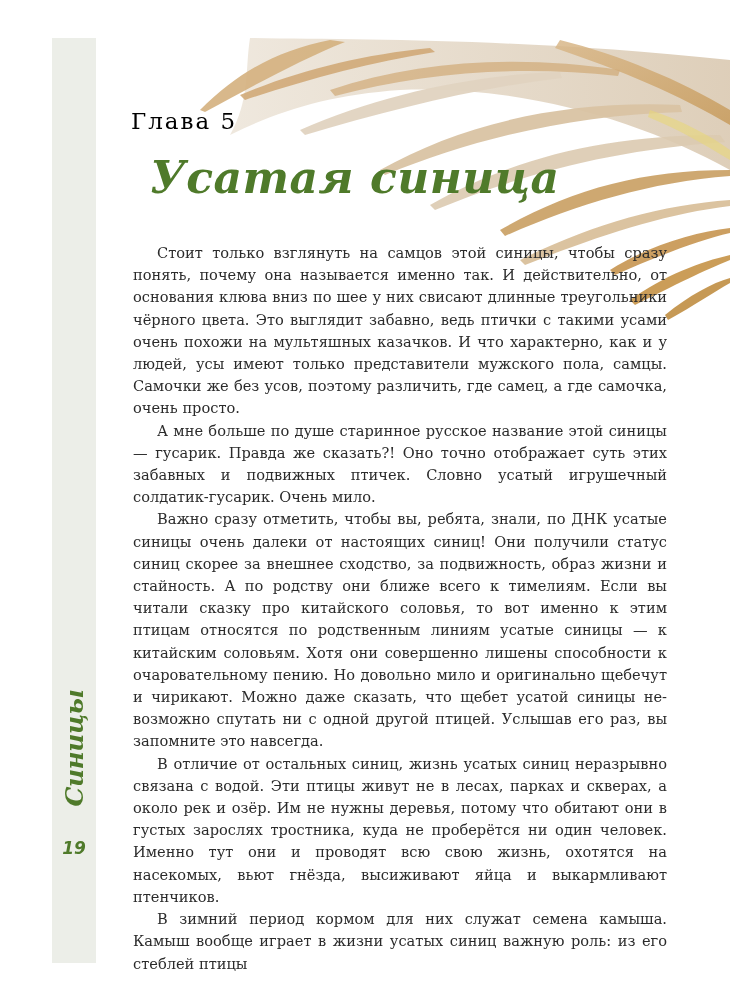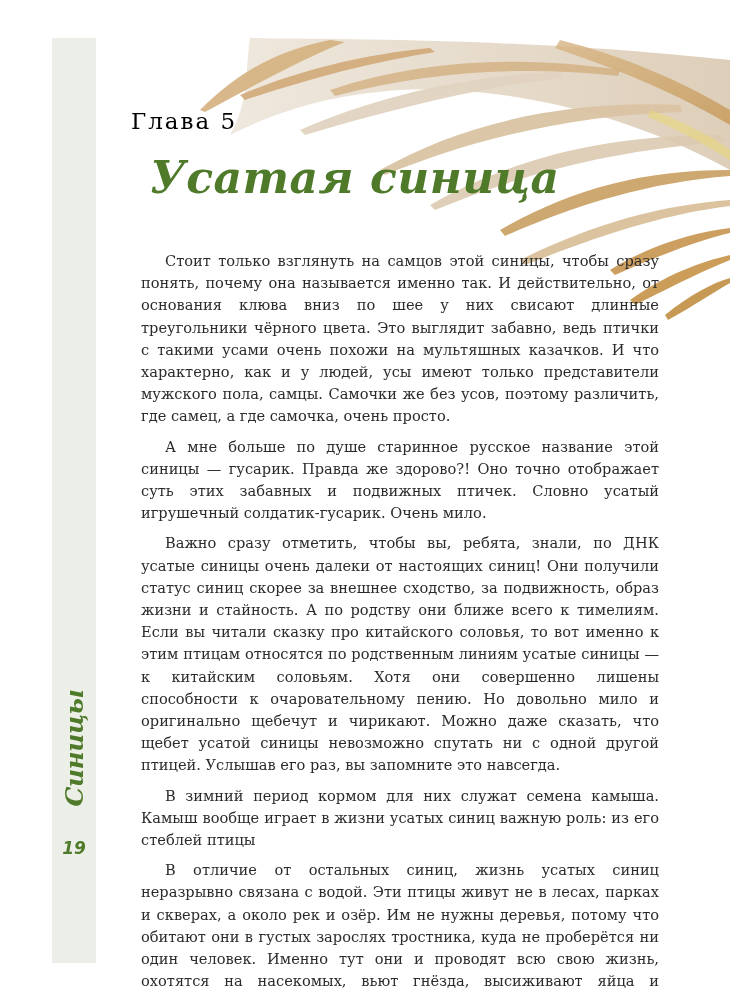--- a/index.html
+++ b/index.html
@@ -91,21 +91,21 @@
       top: 242px;
       width: 534px;
       font-family: "DejaVu Serif", serif;
       font-size: 14.6px;
       line-height: 22.2px;
       color: #2b2b2b;
       text-align: justify;
       hyphens: manual;
     }
     .body-text p {
-      margin: 8px;
+      margin: 0;
       text-indent: 24px;
     }
   </style>
 </head>
 <body>
 
 <div class="page">
 
   <svg class="leaves" viewBox="0 0 750 330" xmlns="http://www.w3.org/2000/svg">
     <defs>
@@ -143,19 +143,19 @@
 
   <div class="side-strip"></div>
   <div class="side-title">Синицы</div>
   <div class="page-number">19</div>
 
   <div class="chapter-label">Глава 5</div>
   <div class="chapter-title">Усатая синица</div>
 
   <div class="body-text">
     <p>Стоит только взглянуть на самцов этой синицы, чтобы сразу понять, почему она называется именно так. И действительно, от основания клюва вниз по шее у них свисают длинные треугольники чёрного цвета. Это вы­глядит забавно, ведь птички с такими усами очень похожи на мультяшных казачков. И что характерно, как и у людей, усы имеют только представи­тели мужского пола, самцы. Самочки же без усов, поэтому различить, где самец, а где самочка, очень просто.</p>
-    <p>А мне больше по душе старинное русское название этой синицы — гу­сарик. Правда же здорово?! Оно точно отображает суть этих забавных и подвижных птичек. Словно усатый игрушечный солдатик-гусарик. Очень мило.</p>
+    <p>А мне больше по душе старинное русское название этой синицы — гу­сарик. Правда же сказать?! Оно точно отображает суть этих забавных и подвижных птичек. Словно усатый игрушечный солдатик-гусарик. Очень мило.</p>
     <p>Важно сразу отметить, чтобы вы, ребята, знали, по ДНК усатые сини­цы очень далеки от настоящих синиц! Они получили статус синиц скорее за внешнее сходство, за подвижность, образ жизни и стайность. А по род­ству они ближе всего к тимелиям. Если вы читали сказку про китайского соловья, то вот именно к этим птицам относятся по родственным линиям усатые синицы — к китайским соловьям. Хотя они совершенно лишены способности к очаровательному пению. Но довольно мило и оригинально щебечут и чирикают. Можно даже сказать, что щебет усатой синицы не­возможно спутать ни с одной другой птицей. Услышав его раз, вы запомни­те это навсегда.</p>
+    <p>В отличие от остальных синиц, жизнь усатых синиц неразрывно свя­зана с водой. Эти птицы живут не в лесах, парках и скверах, а около рек и озёр. Им не нужны деревья, потому что обитают они в густых зарослях тростника, куда не проберётся ни один человек. Именно тут они и прово­дят всю свою жизнь, охотятся на насекомых, вьют гнёзда, высиживают яйца и выкармливают птенчиков.</p>
     <p>В зимний период кормом для них служат семена камыша. Камыш во­обще играет в жизни усатых синиц важную роль: из его стеблей птицы</p>
-    <p>В отличие от остальных синиц, жизнь усатых синиц неразрывно свя­зана с водой. Эти птицы живут не в лесах, парках и скверах, а около рек и озёр. Им не нужны деревья, потому что обитают они в густых зарослях тростника, куда не проберётся ни один человек. Именно тут они и прово­дят всю свою жизнь, охотятся на насекомых, вьют гнёзда, высиживают яйца и выкармливают птенчиков.</p>
   </div>
 
 </div>
 
 </body></html>

